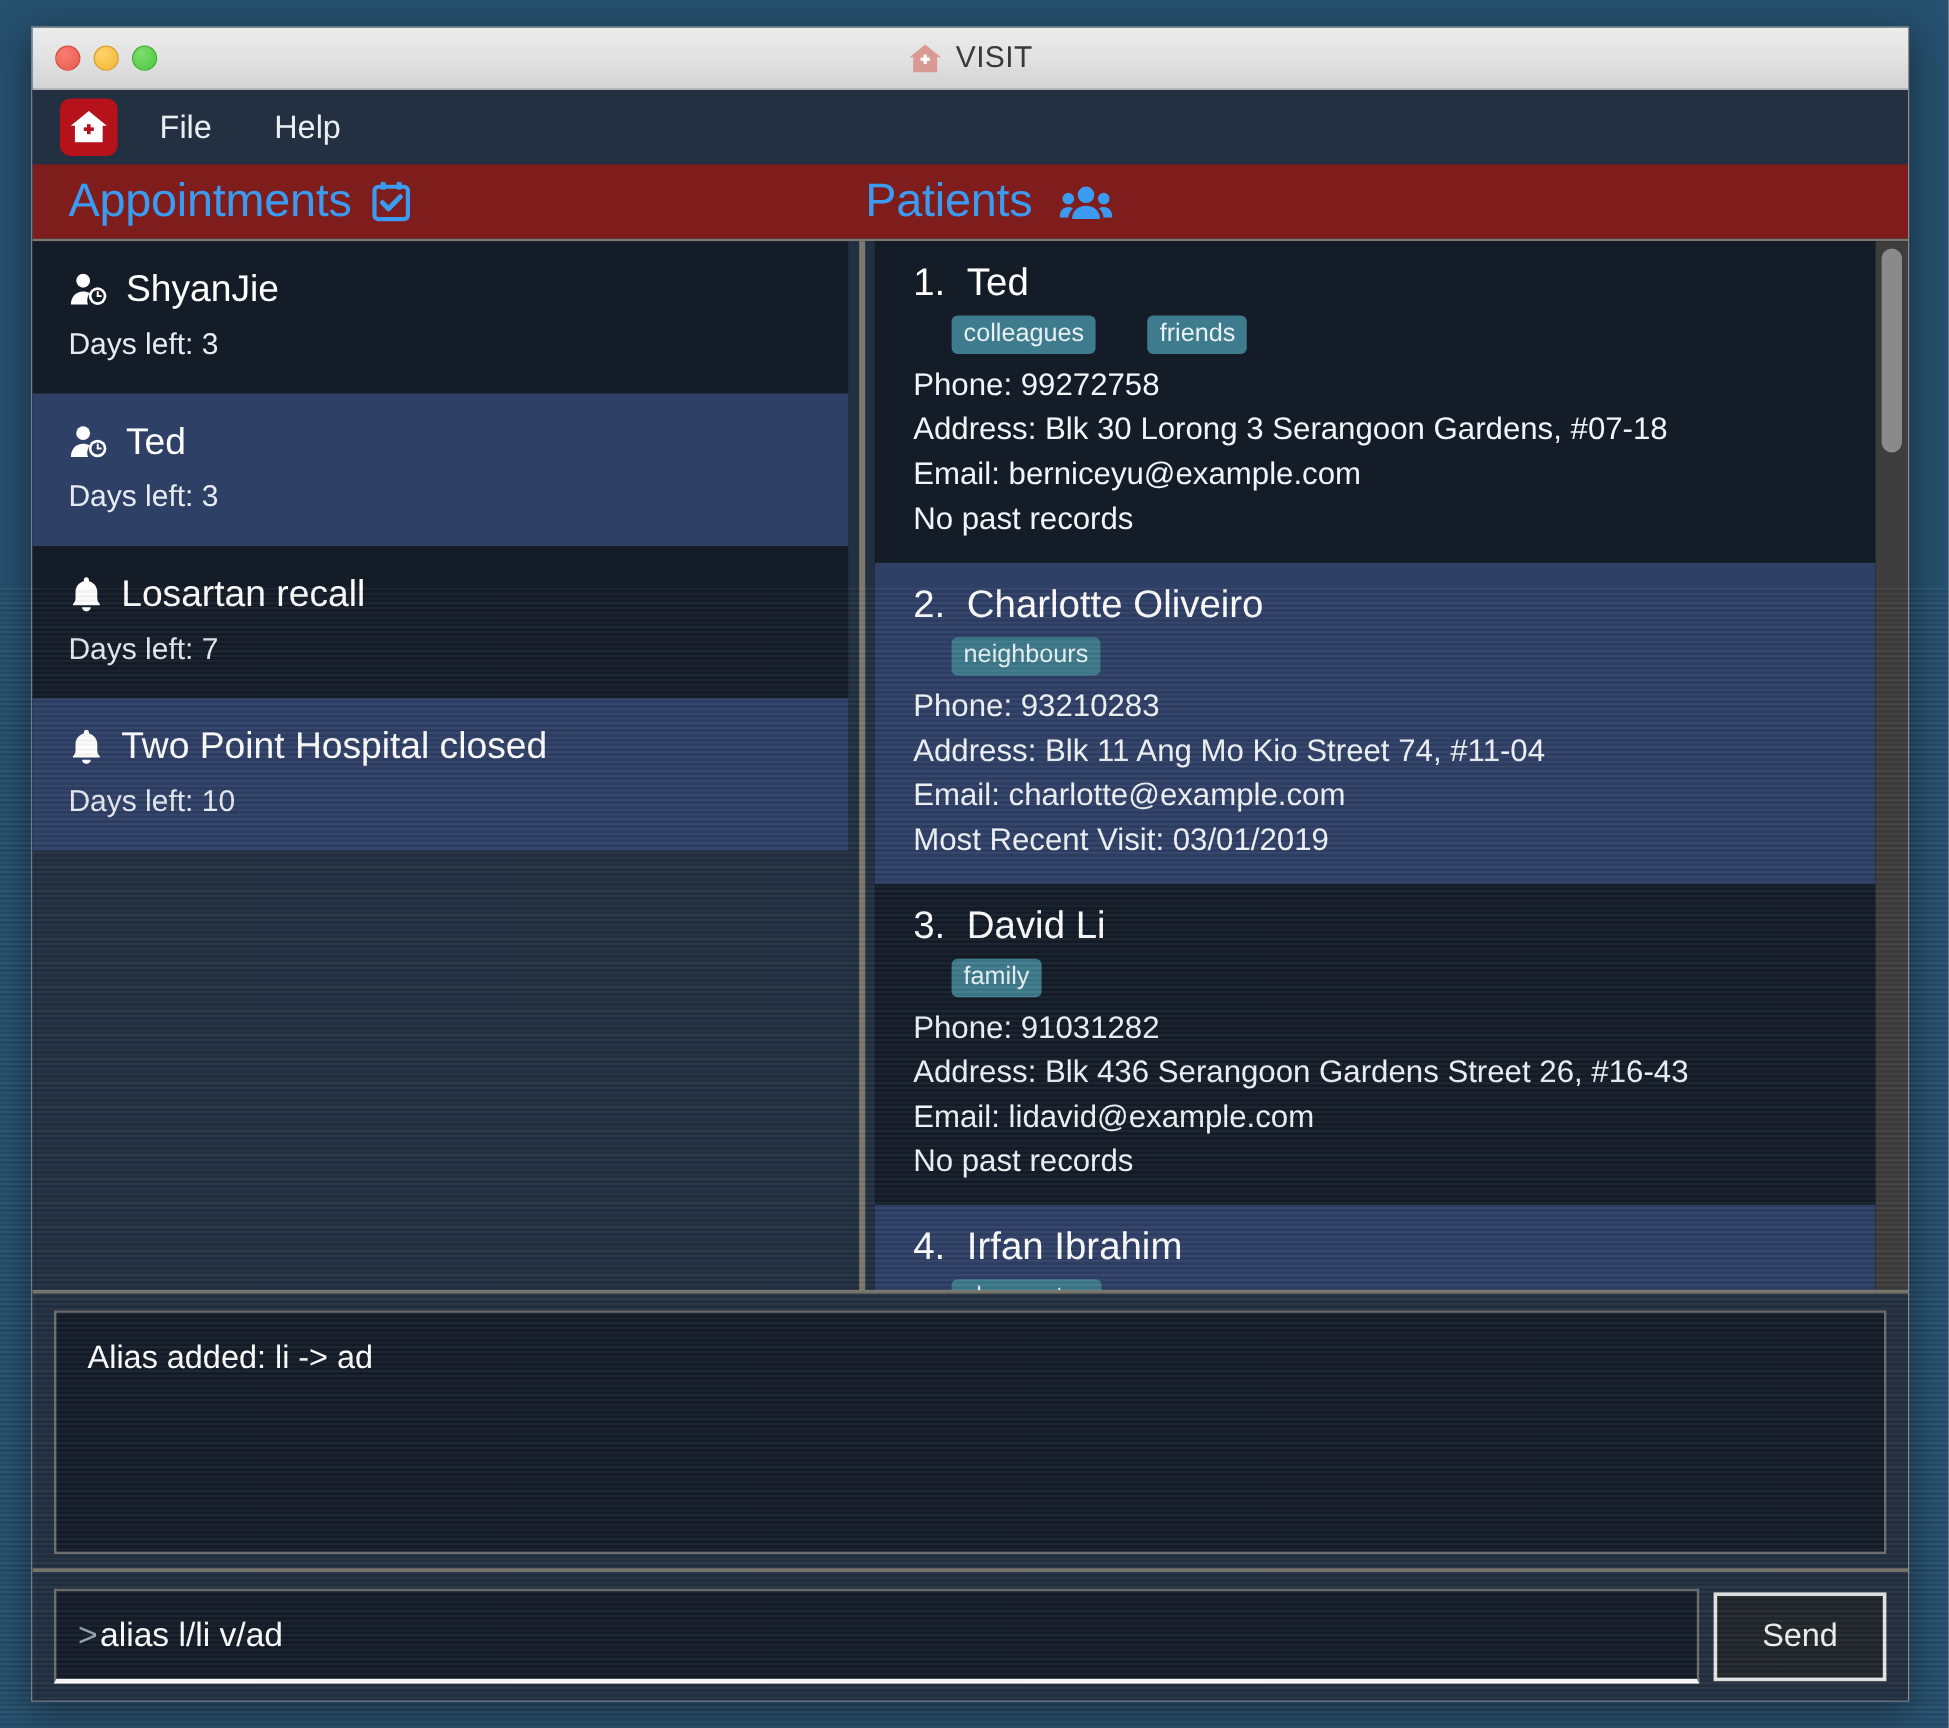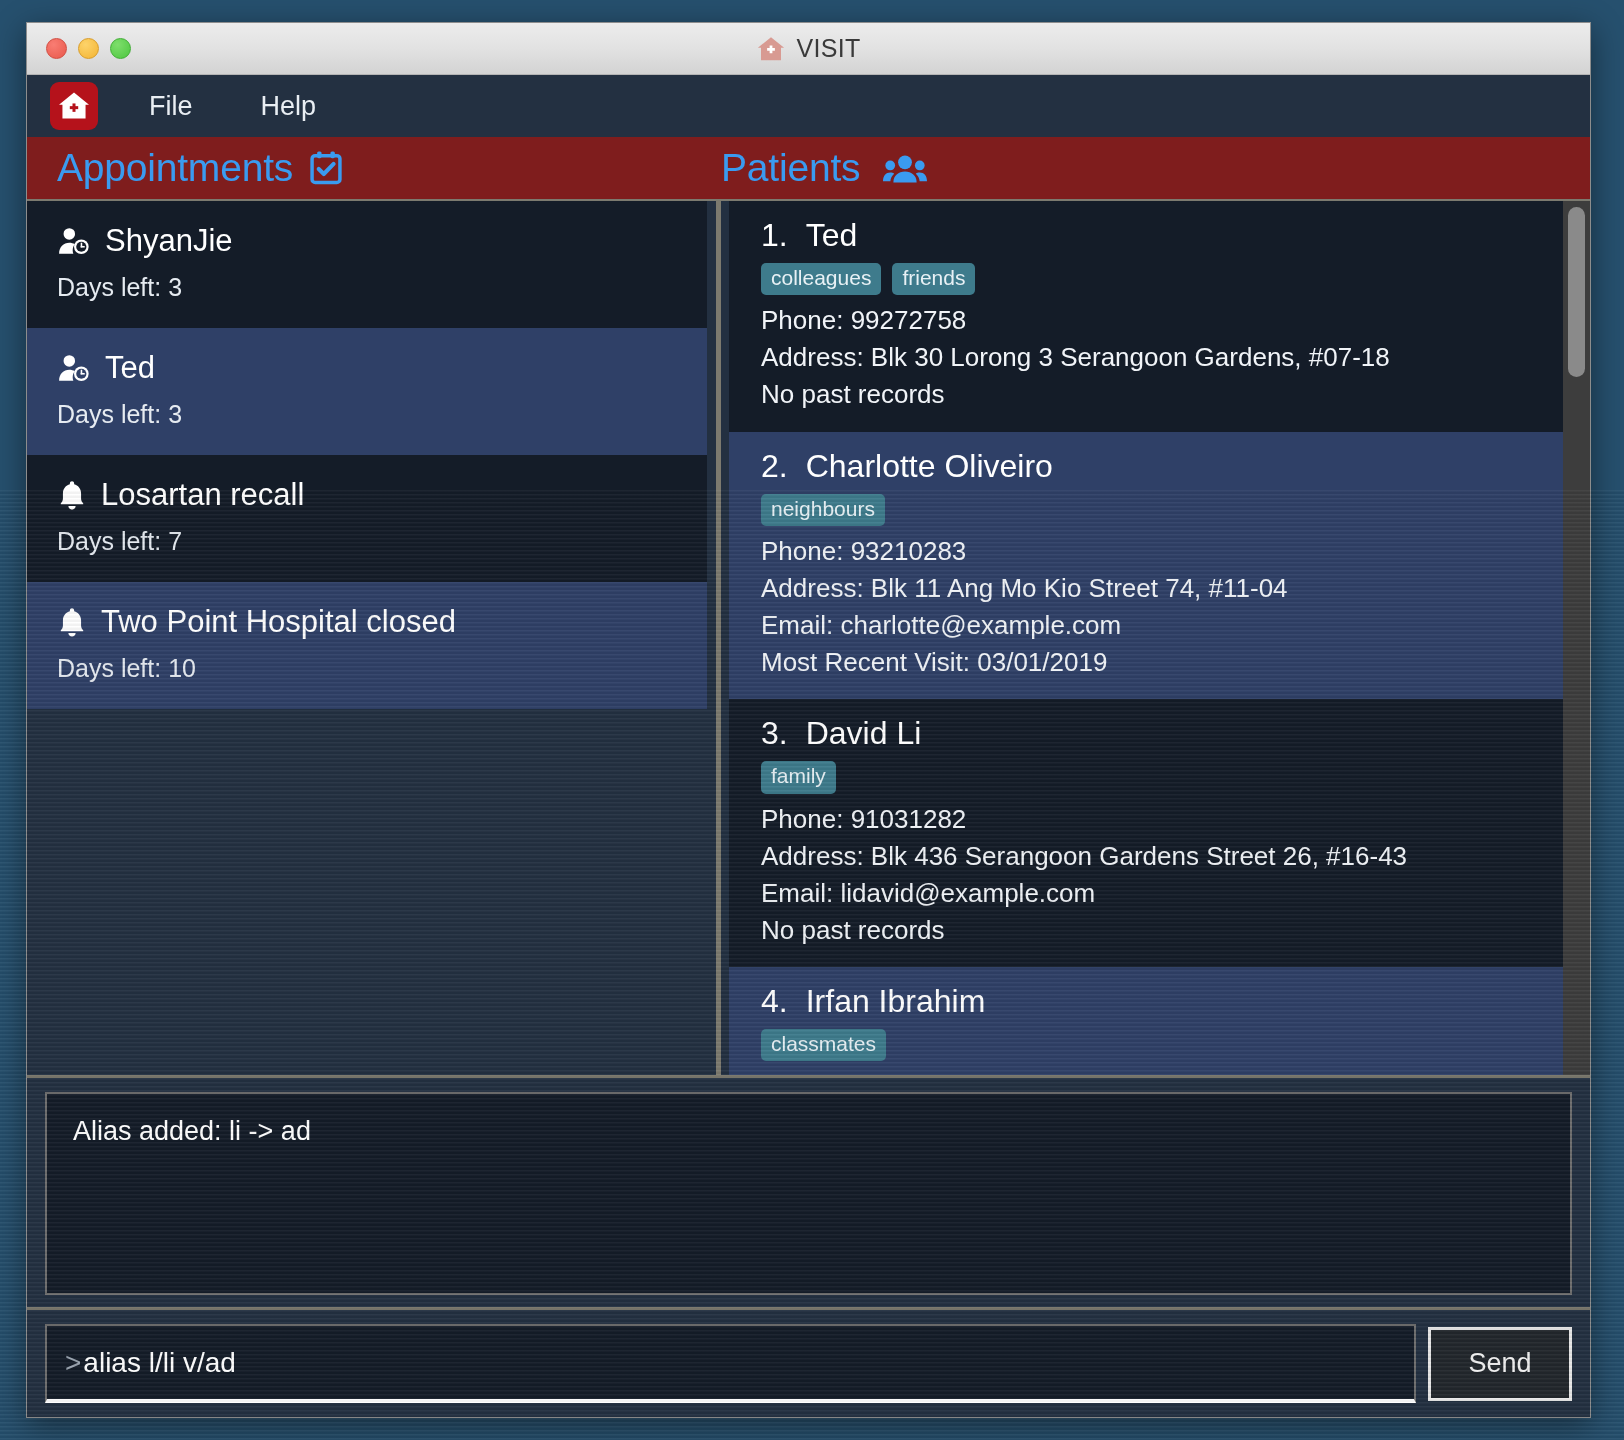--- a/index.html
+++ b/index.html
@@ -86,21 +86,21 @@
     flex-direction: column;
     min-height: 0;
   }
 
   
   #menubar {
     flex: 0 0 62px;
     display: flex;
     align-items: center;
     padding-left: 23px;
-    gap: 16px;
+    gap: 0;
     background: #233041;
   }
   #app-logo {
     width: 48px; height: 48px; border-radius: 9px;
     background: #b5121b;
     display: flex; align-items: center; justify-content: center;
     flex: 0 0 48px;
   }
   .menu-item {
     color: #e9eef3;
@@ -209,20 +209,21 @@
     display: flex; gap: 18px;
   }
   .p-tags { display: flex; gap: 11px; margin-bottom: 7px; }
   .tag {
     background: #3e7b8c;
     color: #e8f1f5;
     font-size: 21px;
     padding: 3px 10px 5px 10px;
     border-radius: 5px;
     line-height: 1.15;
+    margin-left: 32px;
   }
   .p-line { color: #f1f4f8; font-size: 26px; line-height: 1.43; }
 
   
   #result-wrap {
     flex: 0 0 232px;
     background: #233041;
     border-top: 3px solid #7c7a6f;
     padding: 14px 18px 12px 18px;
   }
@@ -418,20 +419,21 @@
               <div class="p-name">
                 <span>1.</span>
                 <span>Ted</span>
               </div>
               <div class="p-tags">
                 <span class="tag">colleagues</span>
                 <span class="tag">friends</span>
               </div>
               <div class="p-line">Phone: 99272758</div>
               <div class="p-line">Address: Blk 30 Lorong 3 Serangoon Gardens, #07-18</div>
+              <div class="p-line">Email: berniceyu@example.com</div>
               <div class="p-line">No past records</div>
             </div>
 
             <div class="patient alt">
               <div class="p-name">
                 <span>2.</span>
                 <span>Charlotte Oliveiro</span>
               </div>
               <div class="p-tags">
                 <span class="tag">neighbours</span>

